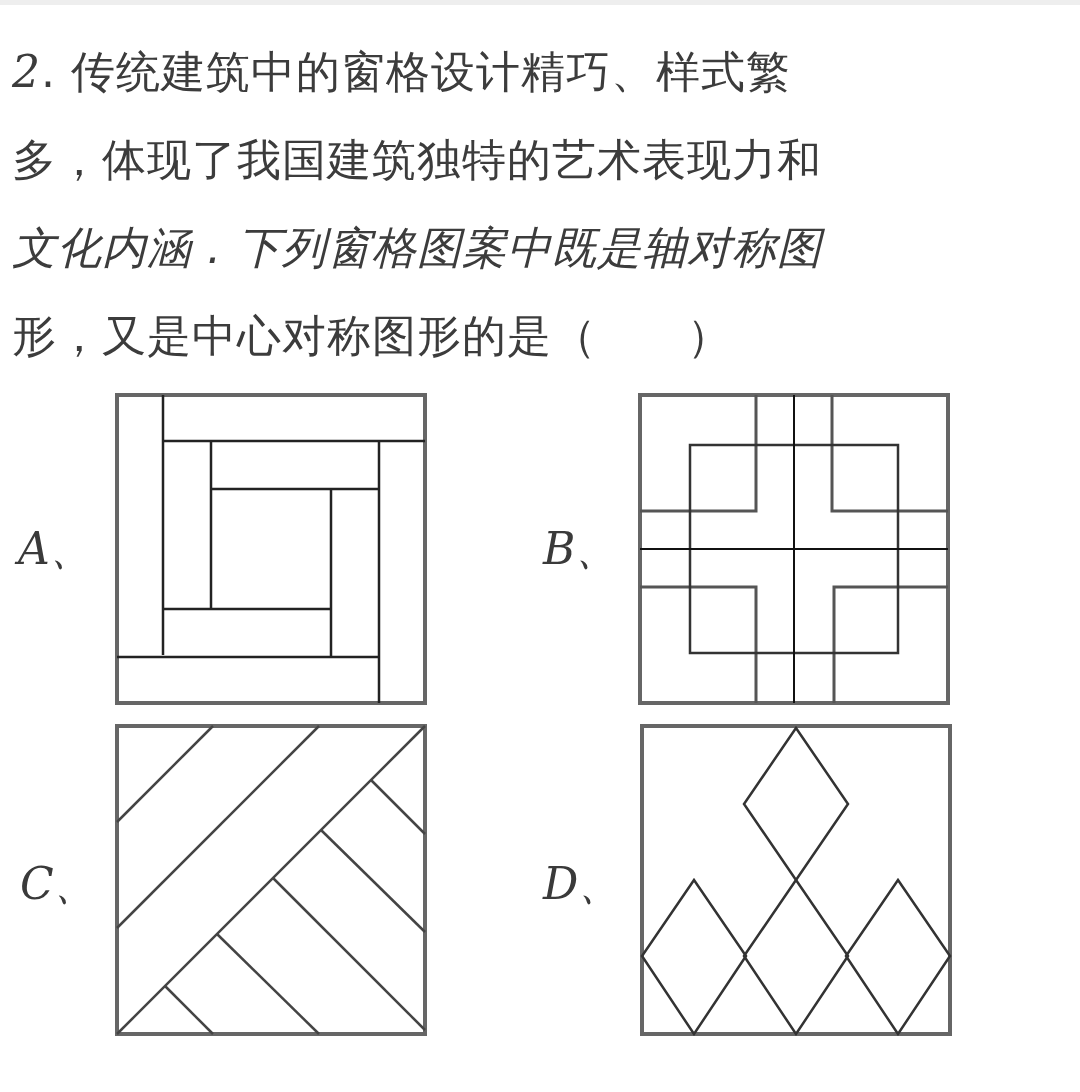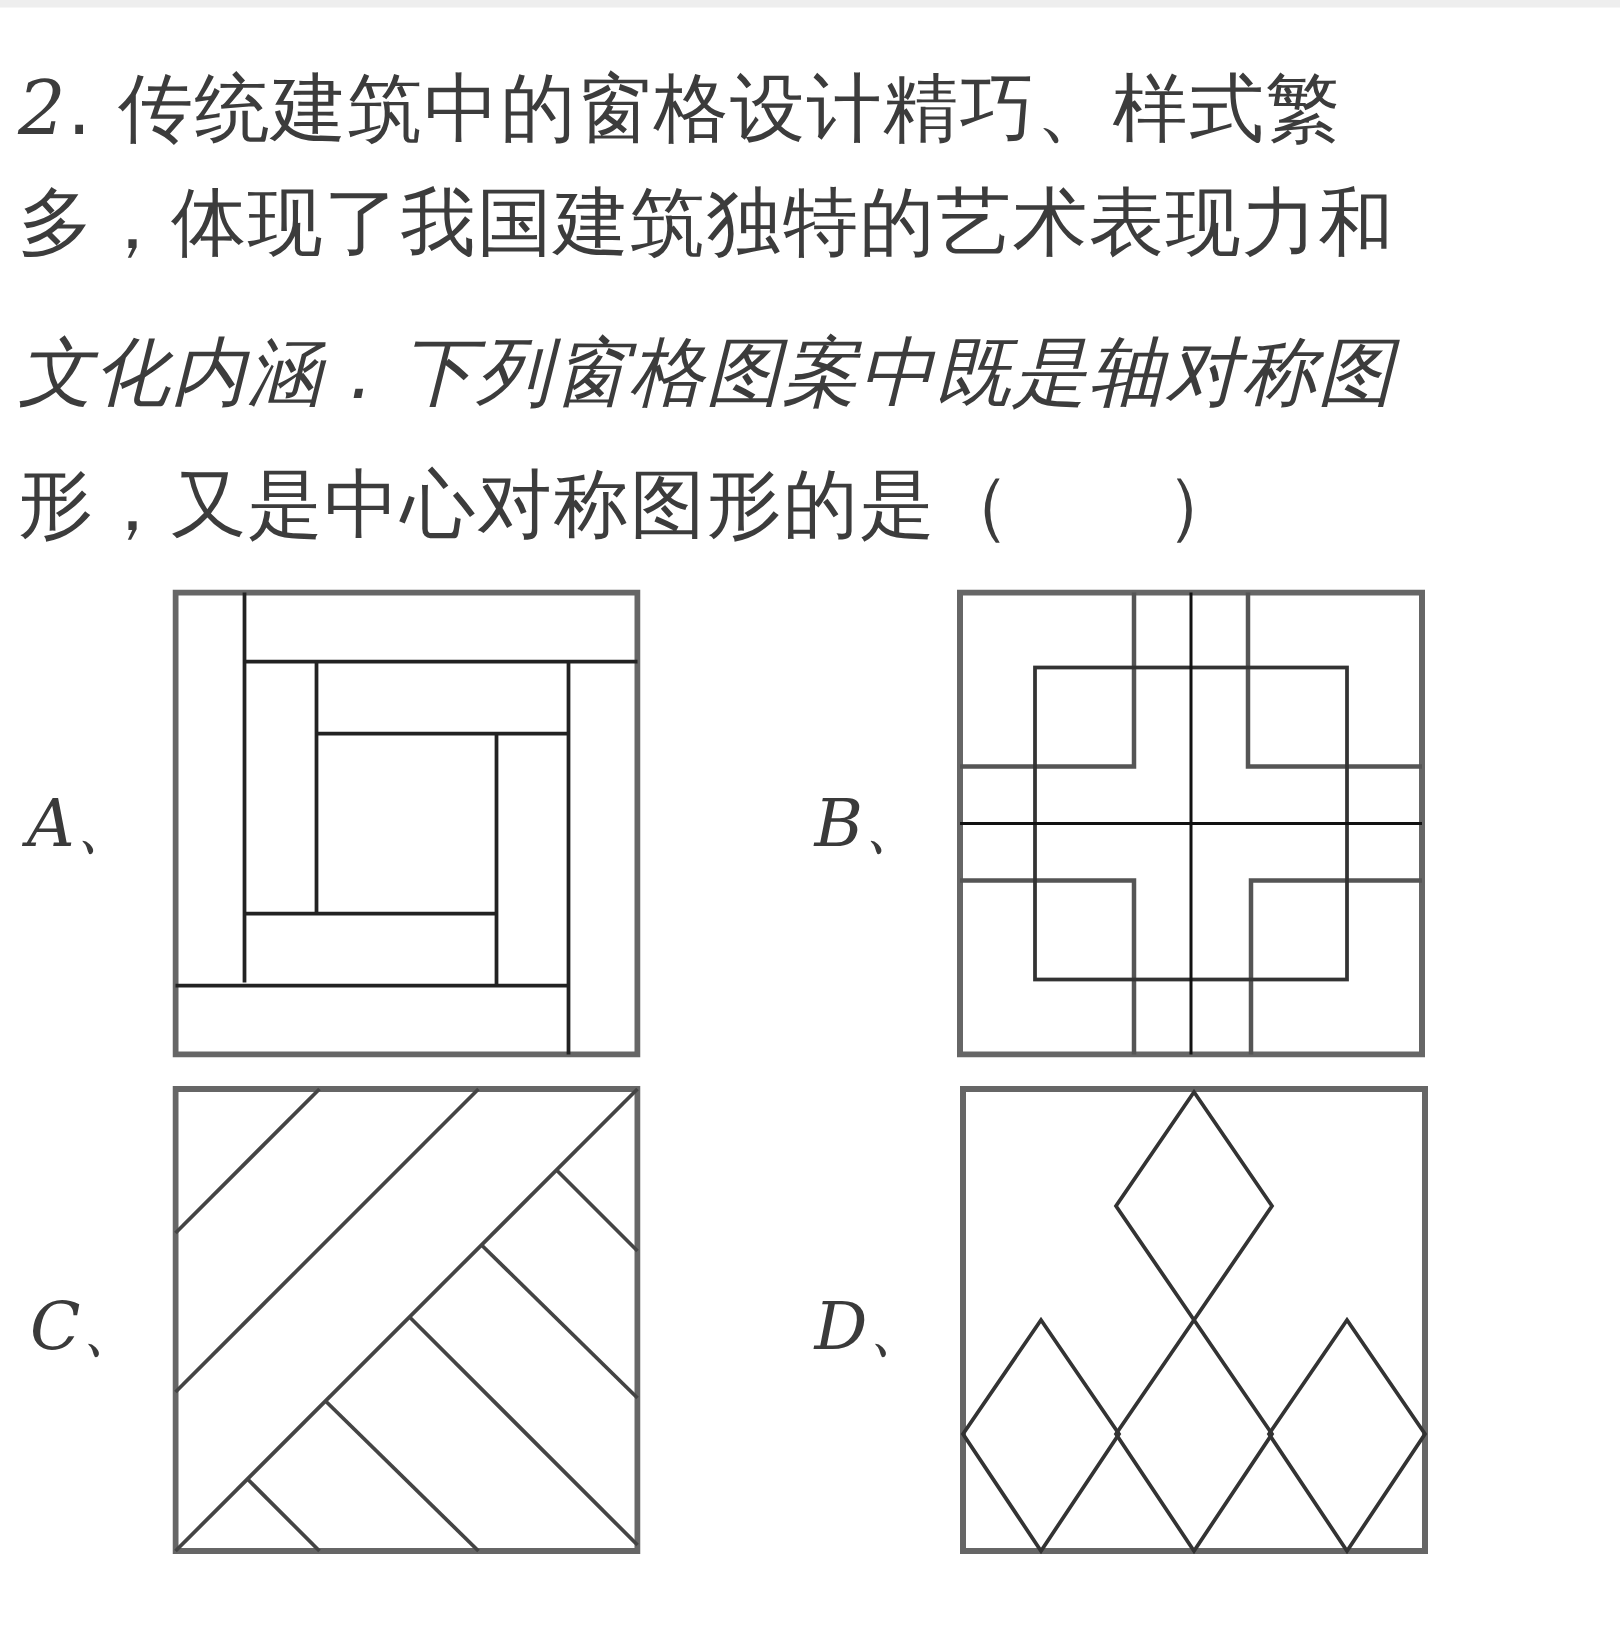--- a/index.html
+++ b/index.html
@@ -1,34 +1,34 @@
 <!DOCTYPE html>
 <html><head>
 <meta charset="utf-8">
 <style>
   html, body { margin: 0; padding: 0; background: #ffffff; }
   body { width: 1080px; height: 1092px; position: relative; overflow: hidden;
          font-family: "DejaVu Sans", sans-serif; color: #3a3a3a; }
   .topbar { position: absolute; left: 0; top: 0; width: 1080px; height: 5px; background: #eeeeee; }
-  .qline { position: absolute; left: 12px; font-size: 50px; line-height: 60px; letter-spacing: 1px;
+  .qline { position: absolute; left: 12px; font-size: 44px; line-height: 60px; letter-spacing: 1px;
            white-space: nowrap; color: #3c3c3c; }
   .qnum { font-family: "DejaVu Serif", serif; font-style: italic; }
   .opt-label { position: absolute; font-family: "DejaVu Serif", serif; font-style: italic;
                font-size: 44px; color: #3a3a3a; }
   .fig { position: absolute; }
   .fig svg { display: block; }
 </style>
 </head>
 <body>
 
 <div class="topbar"></div>
 
 <div>
   <div class="qline" style="top:42px;"><span class="qnum">2</span><span>. 传统建筑中的窗格设计精巧、样式繁</span></div>
-  <div class="qline" style="top:118px;">多，体现了我国建筑独特的艺术表现力和</div>
+  <div class="qline" style="top:130px;">多，体现了我国建筑独特的艺术表现力和</div>
   <div class="qline" style="top:218px;font-style:italic;">文化内涵 . 下列窗格图案中既是轴对称图</div>
   <div class="qline" style="top:306px;text-align:center;">形，又是中心对称图形的是（　　）</div>
 </div>
 
 <div class="opt-label" style="left:18px; top:520px;">A、</div>
 <div class="fig" style="left:115px; top:393px;">
   <svg width="312" height="312" viewBox="0 0 312 312">
     <g fill="none" stroke="#222" stroke-width="2.5">
       <rect x="2" y="2" width="308" height="308" stroke="#666" stroke-width="4"></rect>
       <line x1="48" y1="2" x2="48" y2="262"></line>

